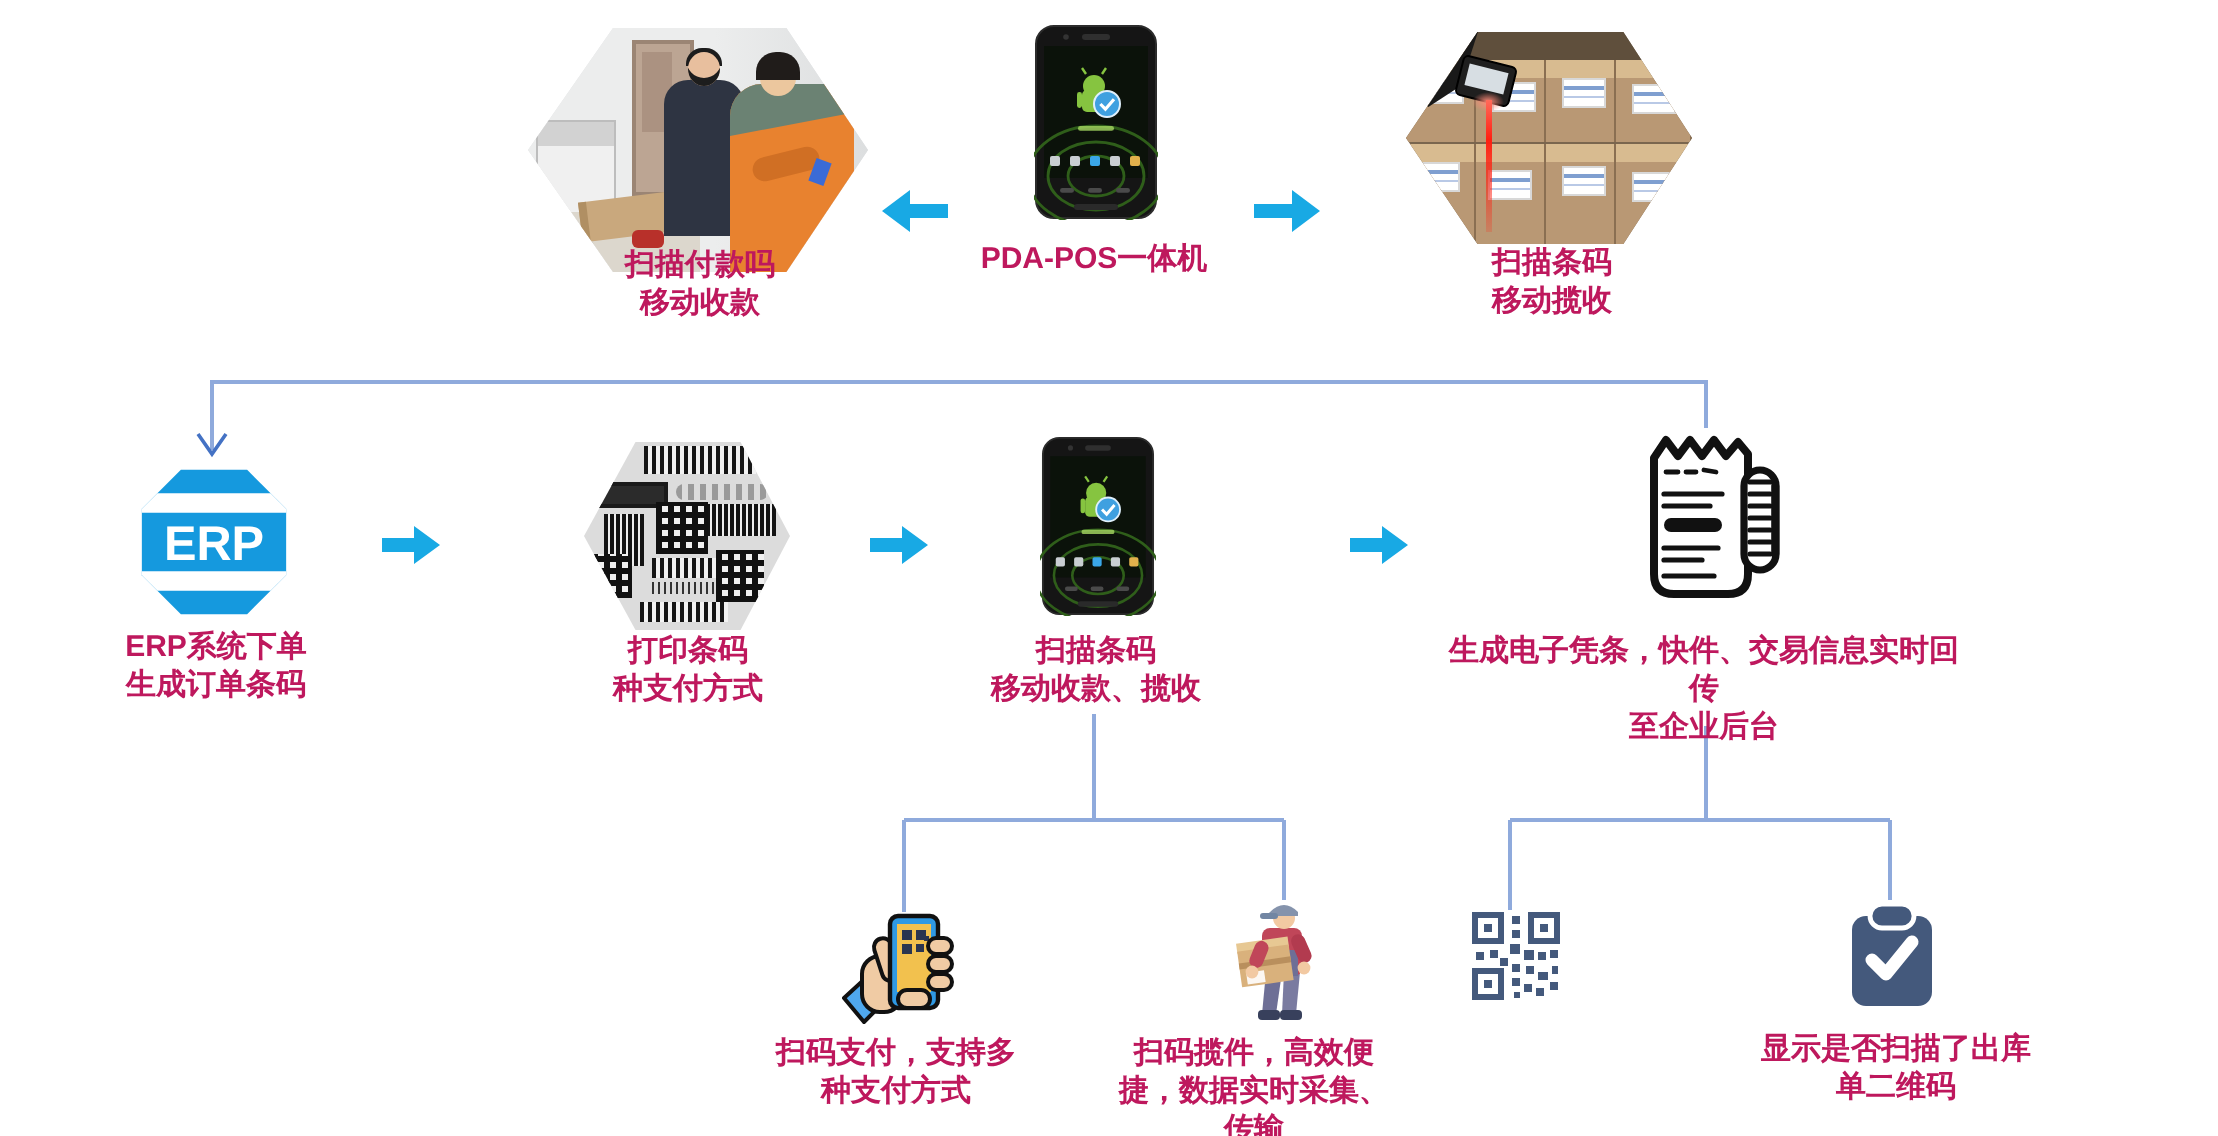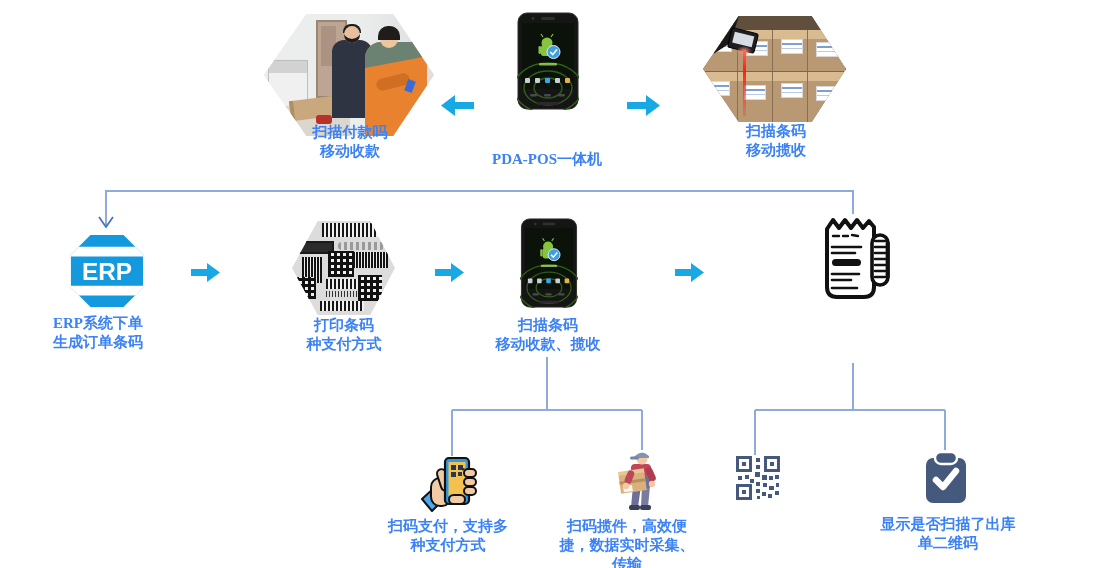--- a/index.html
+++ b/index.html
@@ -1,20 +1,20 @@
 <!DOCTYPE html>
 <html><head>
 <meta charset="utf-8">
 <style>
   html,body{margin:0;padding:0;background:#fff;}
   #stage{position:relative;width:1109px;height:568px;background:#fff;overflow:hidden;
          font-family:"Liberation Sans","DejaVu Sans",sans-serif;}
   .abs{position:absolute;}
   .caption{position:absolute;transform:translateX(-50%);text-align:center;white-space:pre-line;
-           font-weight:700;font-size:15px;line-height:19px;color:#3b82f6;z-index:5;font-family:Liberation Serif, serif;}
+           font-weight:700;font-size:15px;line-height:19px;color:#be185d;z-index:5;}
   
   .hex{clip-path:polygon(25% 0,76% 0,100% 50%,76% 100%,25% 100%,0 50%);overflow:hidden;z-index:2;}
   
   .ph-l{background:#e3e4e6;}
   .ph-l .wall2{left:0;top:0;width:100%;height:100%;background:linear-gradient(90deg,#eceded 55%,#dcdedf 100%);}
   .ph-l .door{left:52px;top:6px;width:27px;height:74px;background:#bca593;border:2px solid #9b8574;}
   .ph-l .doorp{left:57px;top:12px;width:15px;height:40px;background:#ab9281;}
   .ph-l .copier{left:4px;top:46px;width:38px;height:60px;background:linear-gradient(#d2d2d2 0 12px,#f0f0f0 12px);border:1px solid #bdbdbd;}
   .ph-l .table{left:0;top:92px;width:86px;height:30px;background:#dcd7cd;}
   .ph-l .box{left:26px;top:84px;width:50px;height:20px;background:#c9a87d;transform:rotate(-7deg);border-left:4px solid #b08f63;}
@@ -110,21 +110,21 @@
       <rect x="38" y="66" width="5" height="5" rx="1" fill="#c9ced2"></rect>
       <rect x="48" y="66" width="5" height="5" rx="1" fill="#e2b14c"></rect>
     </g>
     <g fill="#4a4a4a">
       <rect x="13" y="82" width="7" height="2.4" rx="1.2"></rect>
       <rect x="27" y="82" width="7" height="2.4" rx="1.2"></rect>
       <rect x="41" y="82" width="7" height="2.4" rx="1.2"></rect>
     </g>
     <rect x="20" y="90" width="22" height="3" rx="1.5" fill="#2a2a2a"></rect>
   </svg>
-  <div class="caption" style="left:547px;top:120px;margin-top:30px;">PDA-POS一体机</div>
+  <div class="caption" style="left:547px;top:120px;">PDA-POS一体机</div>
 
   <svg class="abs icon" style="left:627px;top:94px;" width="34" height="23" viewBox="0 0 34 23">
     <polygon points="0,8 19,8 19,1 33,11.5 19,22 19,15 0,15" fill="#18A9E4"></polygon>
   </svg>
 
   <div class="abs hex ph-r" style="left:703px;top:16px;width:143px;height:106px;">
     <div class="abs ceil"></div>
     <div class="abs boxrow" style="top:14px;height:41px;">
       <div class="cbox"></div>
         <div class="cbox"></div>
@@ -154,21 +154,21 @@
   </div>
   <div class="caption" style="left:776px;top:122px;">扫描条码
 移动揽收</div>
 
   <svg class="abs icon" style="left:68px;top:232px;" width="78" height="78" viewBox="0 0 80 80">
     <polygon points="23,3 57,3 77,23 77,57 57,77 23,77 3,57 3,23" fill="#1599DE"></polygon>
     <polygon points="11,15 69,15 77,23 77,25 3,25 3,23" fill="#fff"></polygon>
     <polygon points="3,55 77,55 77,57 69,65 11,65 3,57" fill="#fff"></polygon>
     <text x="40" y="49" text-anchor="middle" font-family="Liberation Sans, DejaVu Sans, sans-serif" font-size="25" font-weight="bold" fill="#fff">ERP</text>
   </svg>
-  <div class="caption" style="left:98px;top:314px;">ERP系统下单
+  <div class="caption" style="left:108px;top:314px;">ERP系统下单
 生成订单条码</div>
 
   <svg class="abs icon" style="left:191px;top:262px;" width="30" height="21" viewBox="0 0 30 21">
     <polygon points="0,7 16,7 16,1 29,10.5 16,20 16,14 0,14" fill="#18A9E4"></polygon>
   </svg>
 
   <div class="abs hex hexbar" style="left:292px;top:221px;width:103px;height:94px;">
     <div class="abs stripes" style="left:30px;top:2px;width:56px;height:14px;"></div>
     <div class="abs" style="left:6px;top:20px;width:36px;height:13px;background:#2b2b2b;box-shadow:inset 0 0 0 2px #1a1a1a;"></div>
     <div class="abs" style="left:46px;top:21px;width:46px;height:8px;background:repeating-linear-gradient(90deg,#9a9a9a 0 3px,transparent 3px 6px);border-radius:4px;"></div>
@@ -238,20 +238,22 @@
     <g stroke="#111" stroke-linecap="round">
       <path d="M16,23 L22,23 M26,23 L31,23 M35,22 L41,23" stroke-width="2.4"></path>
       <path d="M15,34 L44,34" stroke-width="2.6"></path>
       <path d="M15,40 L38,40" stroke-width="2.6"></path>
       <path d="M15,61 L42,61" stroke-width="2.6"></path>
       <path d="M15,67 L34,67" stroke-width="2.6"></path>
       <path d="M15,75 L40,75" stroke-width="2.6"></path>
     </g>
     <rect x="15" y="46" width="29" height="7" rx="3.5" fill="#111"></rect>
   </svg>
+  <div class="caption" style="left:852px;top:316px;">生成电子凭条，快件、交易信息实时回传
+至企业后台</div>
 
   <svg class="abs icon" style="left:419px;top:454px;" width="68" height="60" viewBox="0 0 68 60">
     <polygon points="3,45 15,34 25,45 13,57" fill="#4FA8EE" stroke="#111" stroke-width="2" stroke-linejoin="round"></polygon>
     <rect x="12" y="24" width="20" height="28" rx="9" fill="#F0CBA4" stroke="#111" stroke-width="2"></rect>
     <rect x="20" y="15" width="9" height="22" rx="4.5" fill="#F0CBA4" stroke="#111" stroke-width="2" transform="rotate(-18 24 26)"></rect>
     <rect x="26" y="4" width="24" height="46" rx="4" fill="#2F99E3" stroke="#111" stroke-width="2.2"></rect>
     <rect x="29.5" y="8" width="17" height="34" fill="#F2C14E"></rect>
     <g fill="#2a3550">
       <rect x="32" y="11" width="5" height="5"></rect>
       <rect x="39" y="11" width="5" height="5"></rect>

